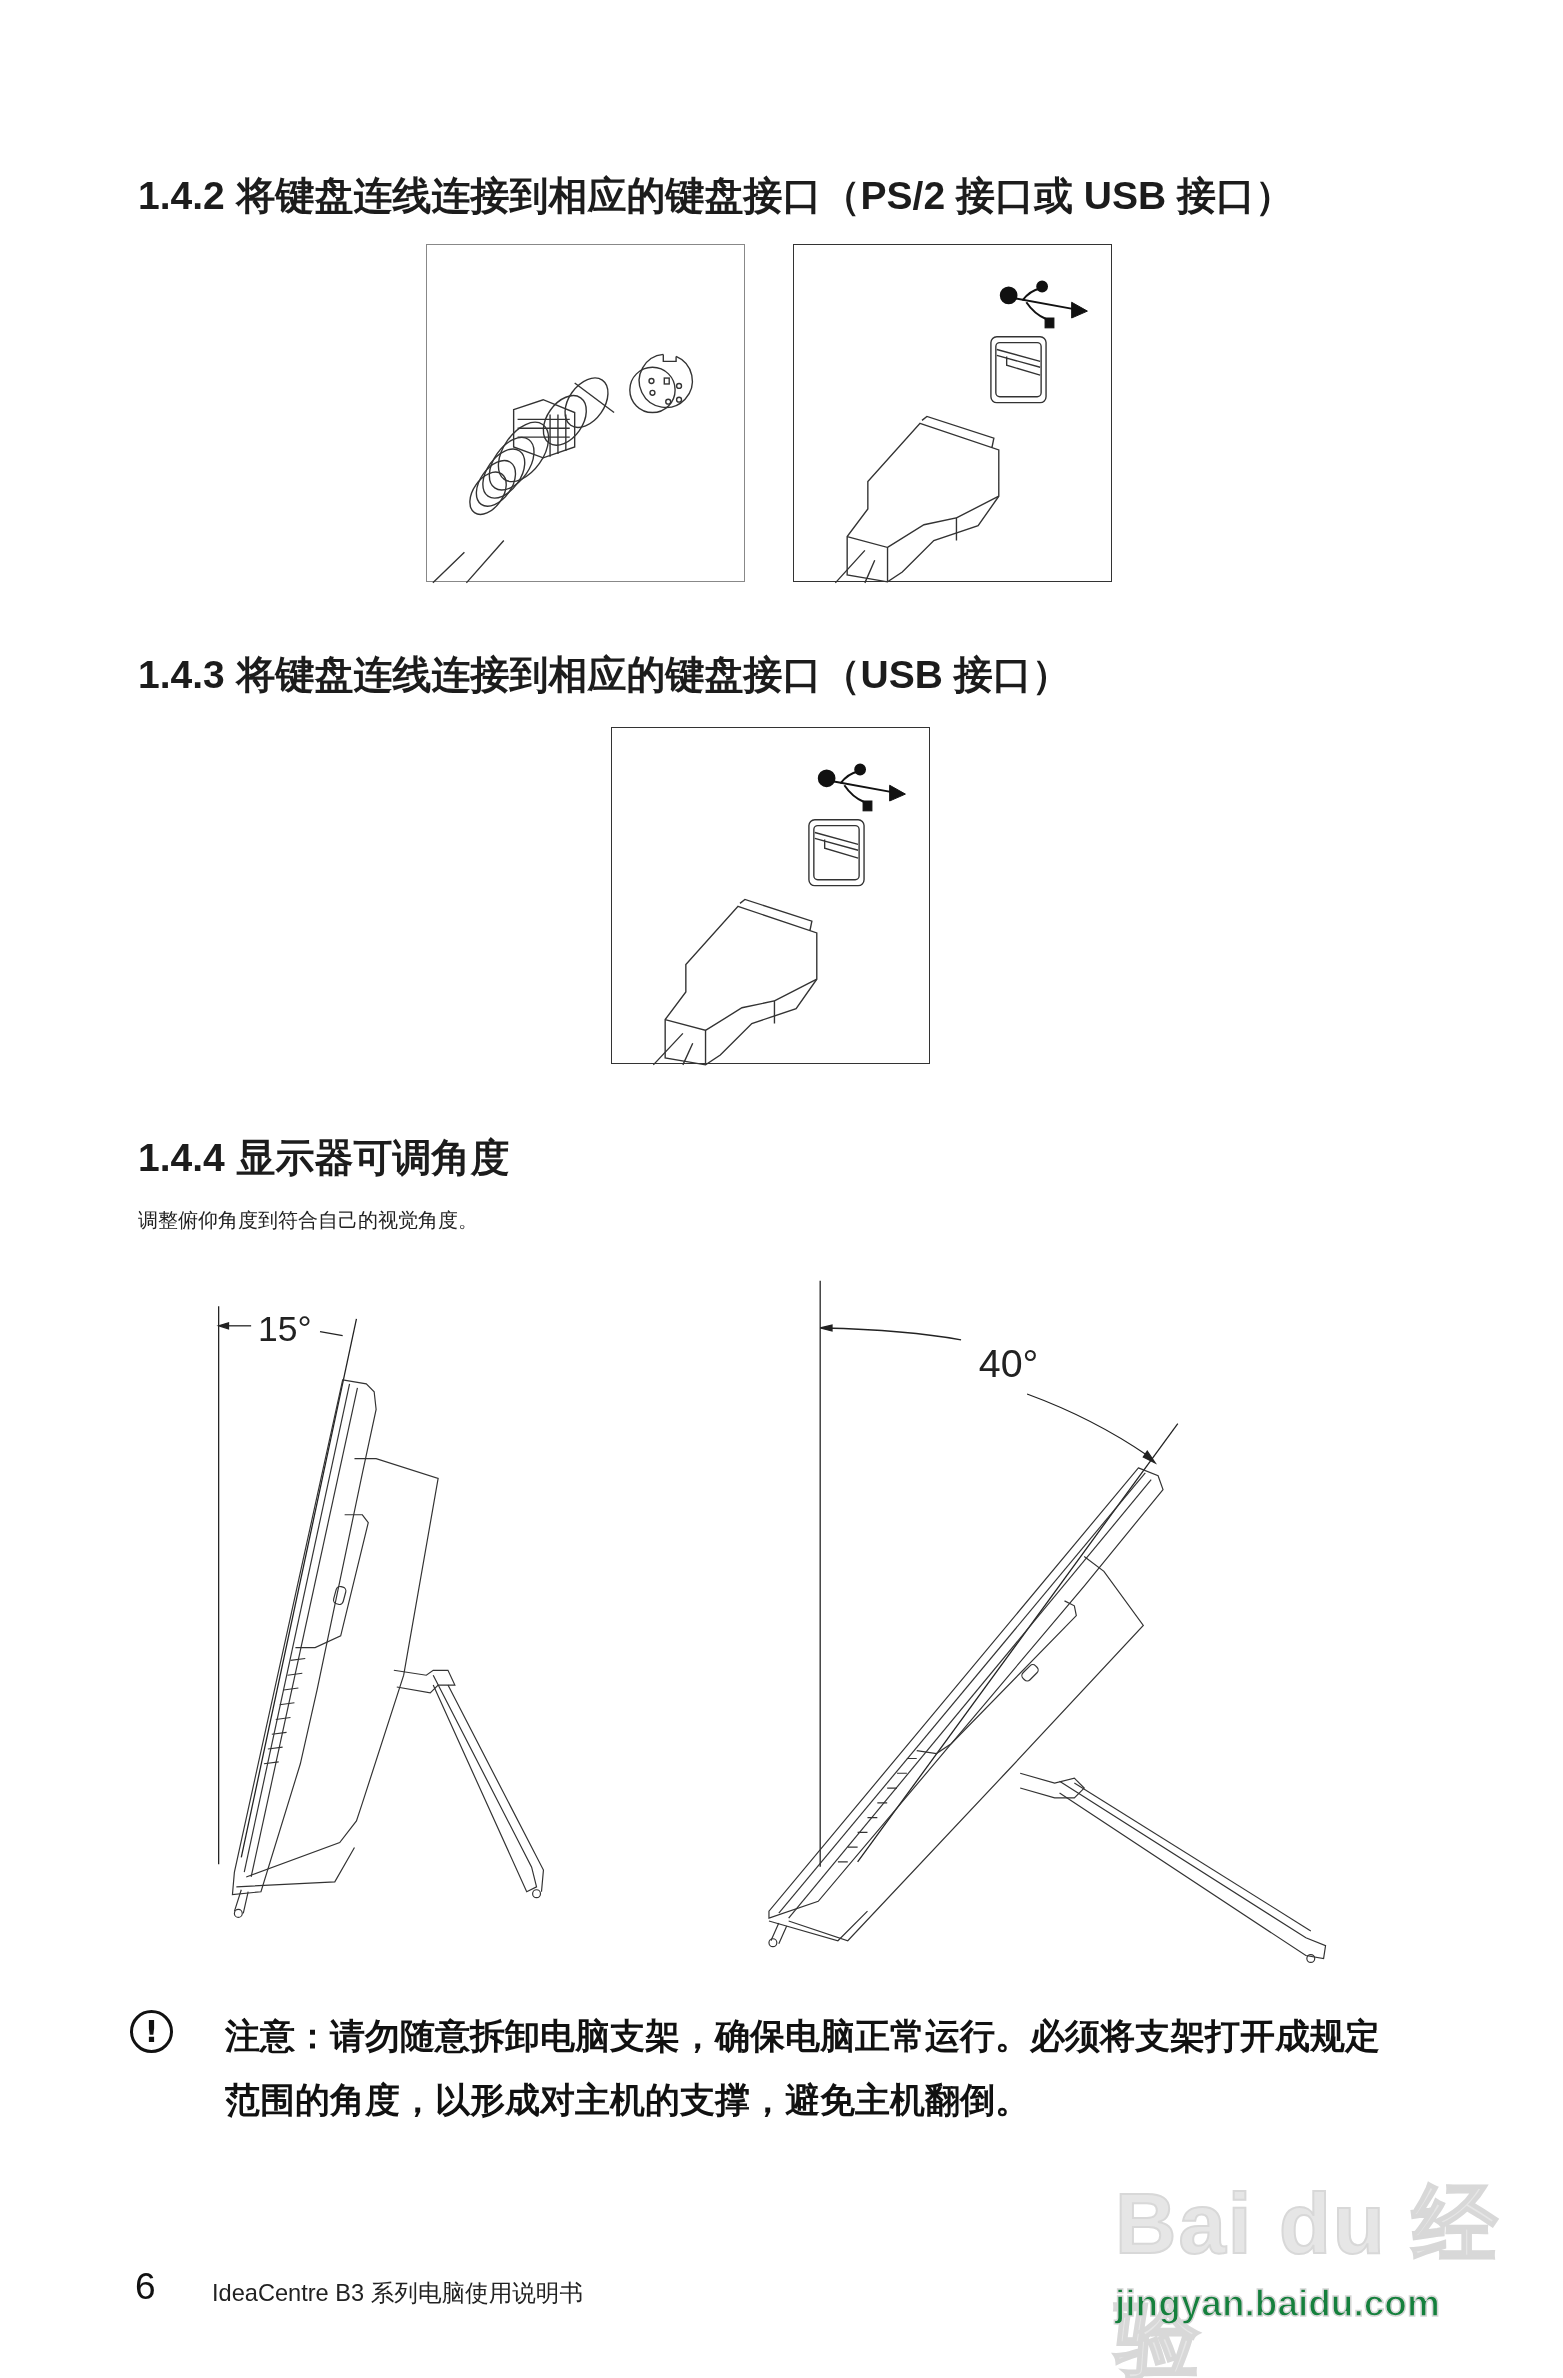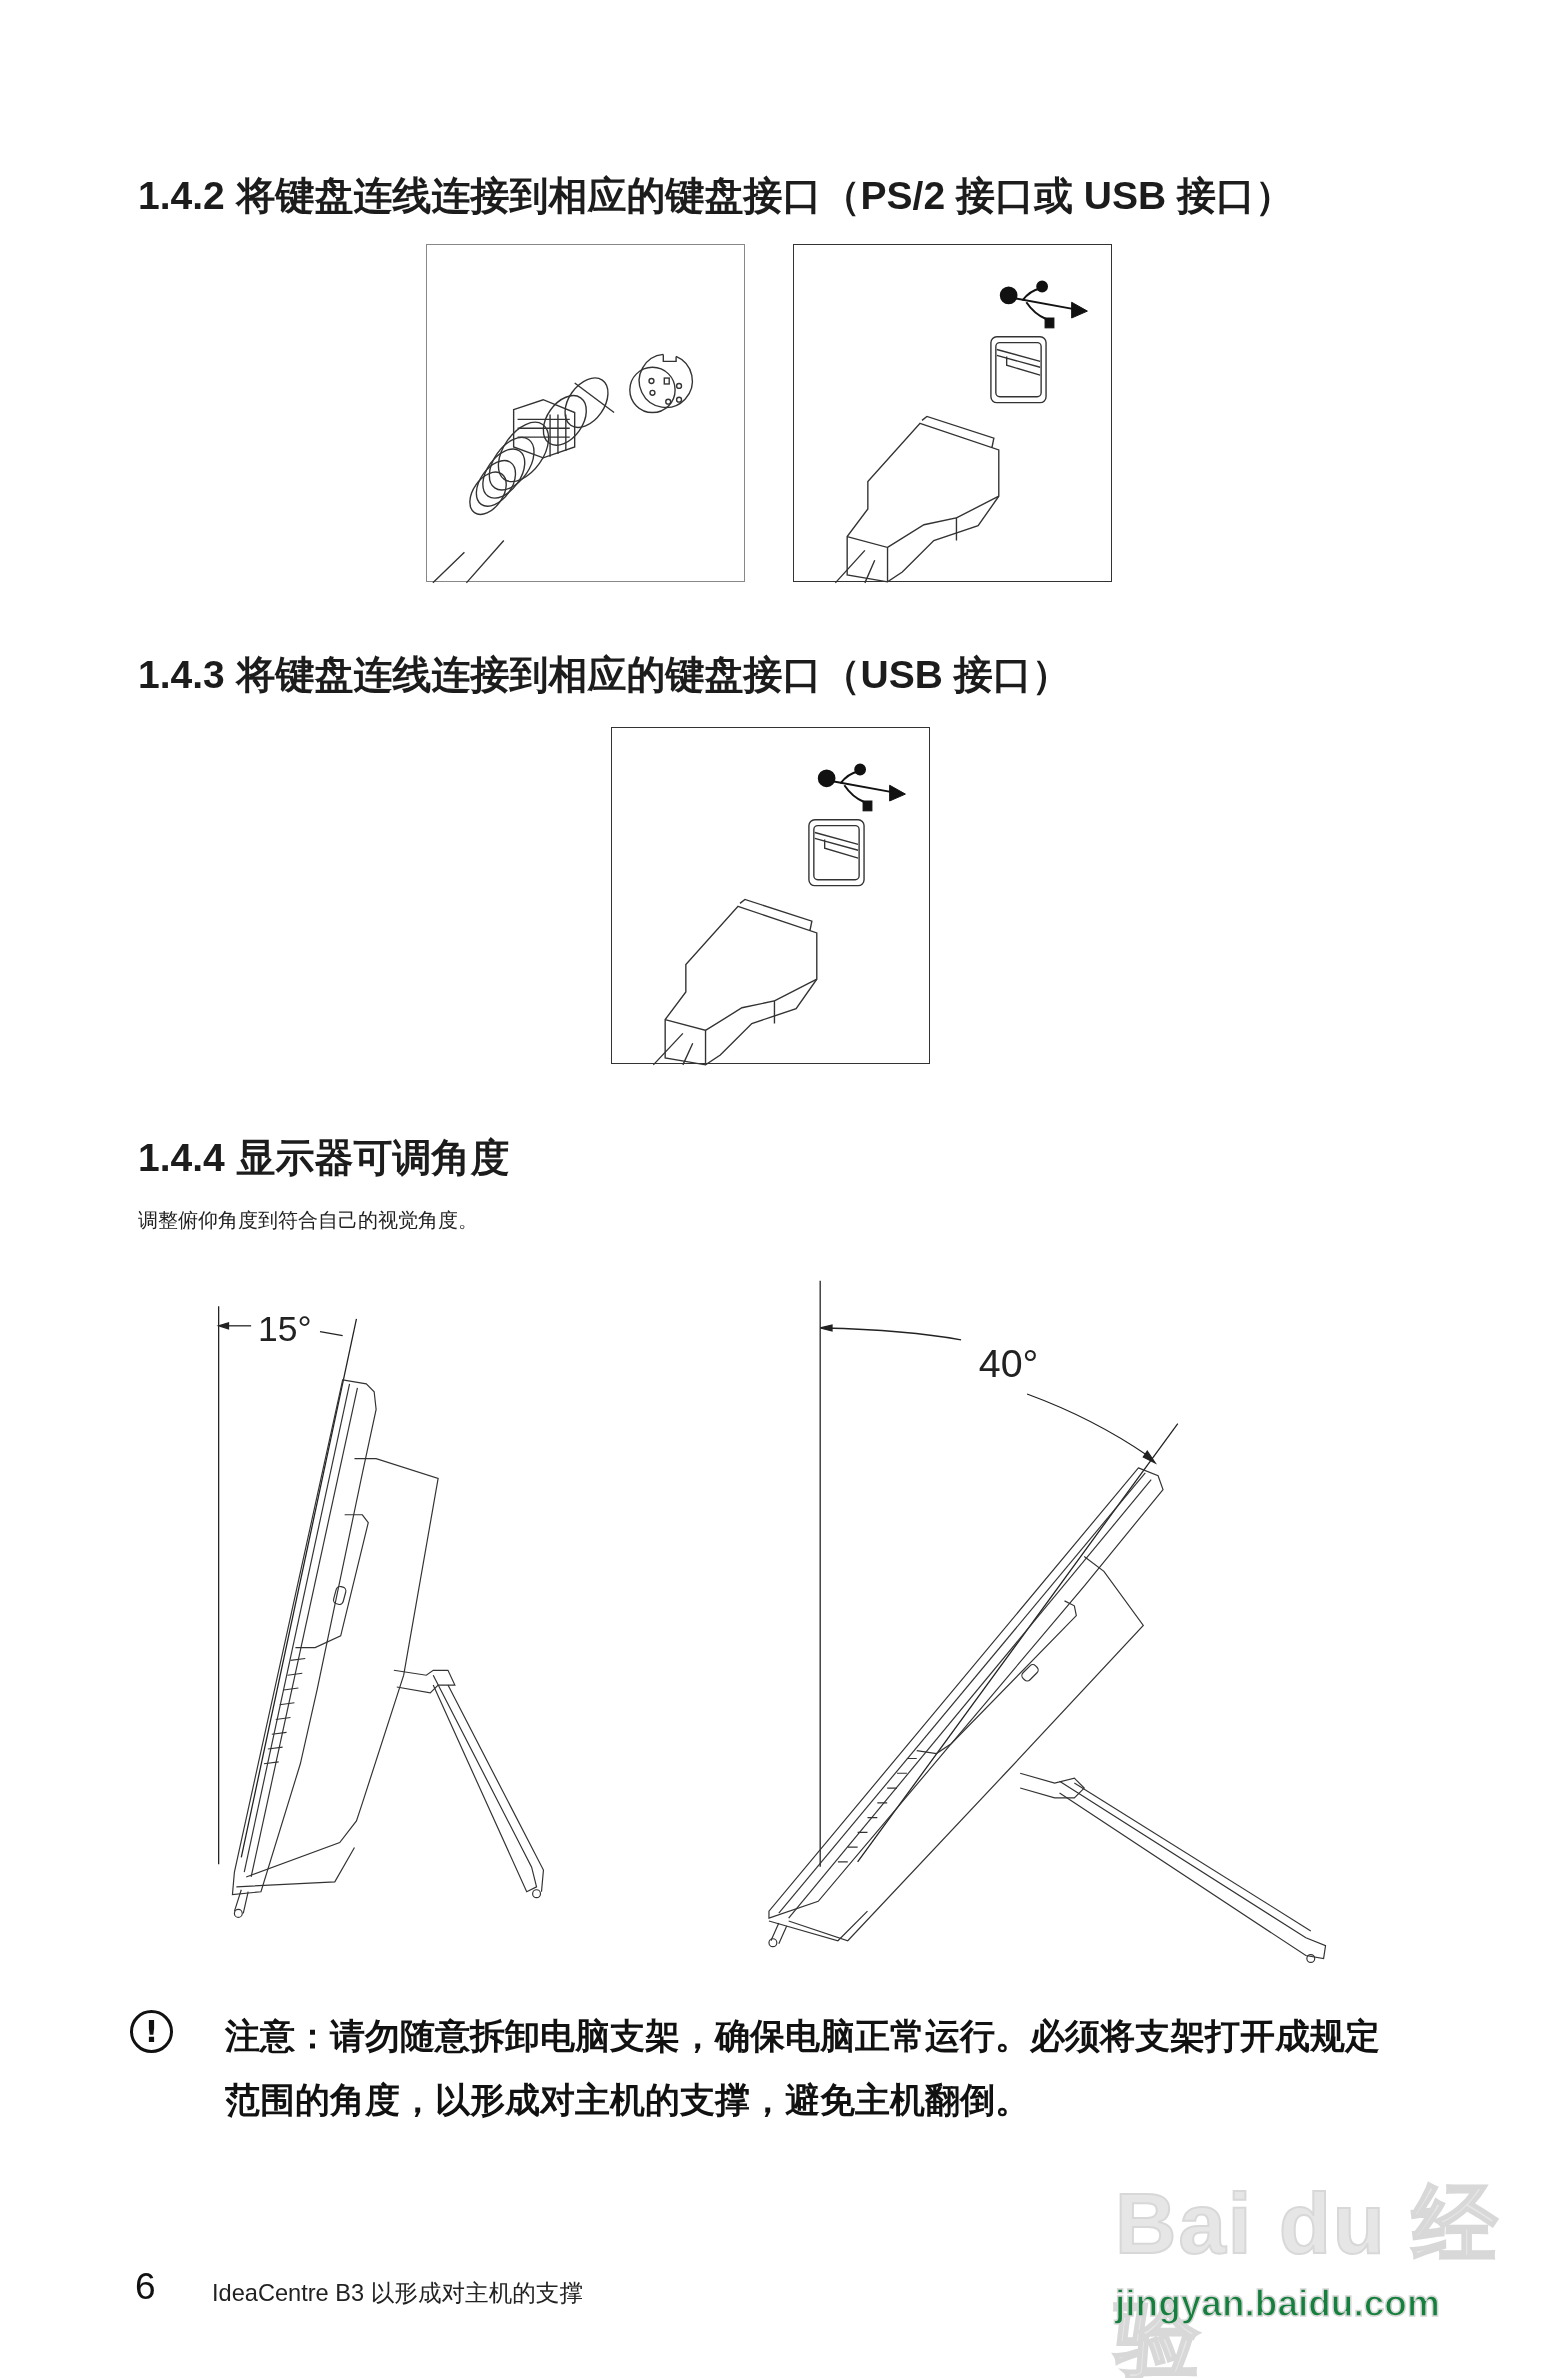--- a/index.html
+++ b/index.html
@@ -177,17 +177,17 @@
       <circle cx="14" cy="692" r="4"></circle>
     </g>
   </svg>
 </div>
 
 <div class="abs note-icon" style="left:130px; top:2010px;">!</div>
 <div class="abs note-text" style="left:225px; top:2013px;">注意：请勿随意拆卸电脑支架，确保电脑正常运行。必须将支架打开成规定</div>
 <div class="abs note-text" style="left:225px; top:2077px;">范围的角度，以形成对主机的支撑，避免主机翻倒。</div>
 
 <div class="abs footer-num" style="left:135px; top:2266px;">6</div>
-<div class="abs footer-title" style="left:212px; top:2277px;">IdeaCentre B3 以形成对主机的支撑</div>
+<div class="abs footer-title" style="left:212px; top:2277px;">IdeaCentre B3 系列电脑使用说明书</div>
 
 <div class="abs watermark wm-brand" style="left:1115px; top:2167px;">Bai du 经验</div>
 <div class="abs watermark wm-url" style="left:1115px; top:2283px;">jingyan.baidu.com</div>
 
 
 </body></html>

